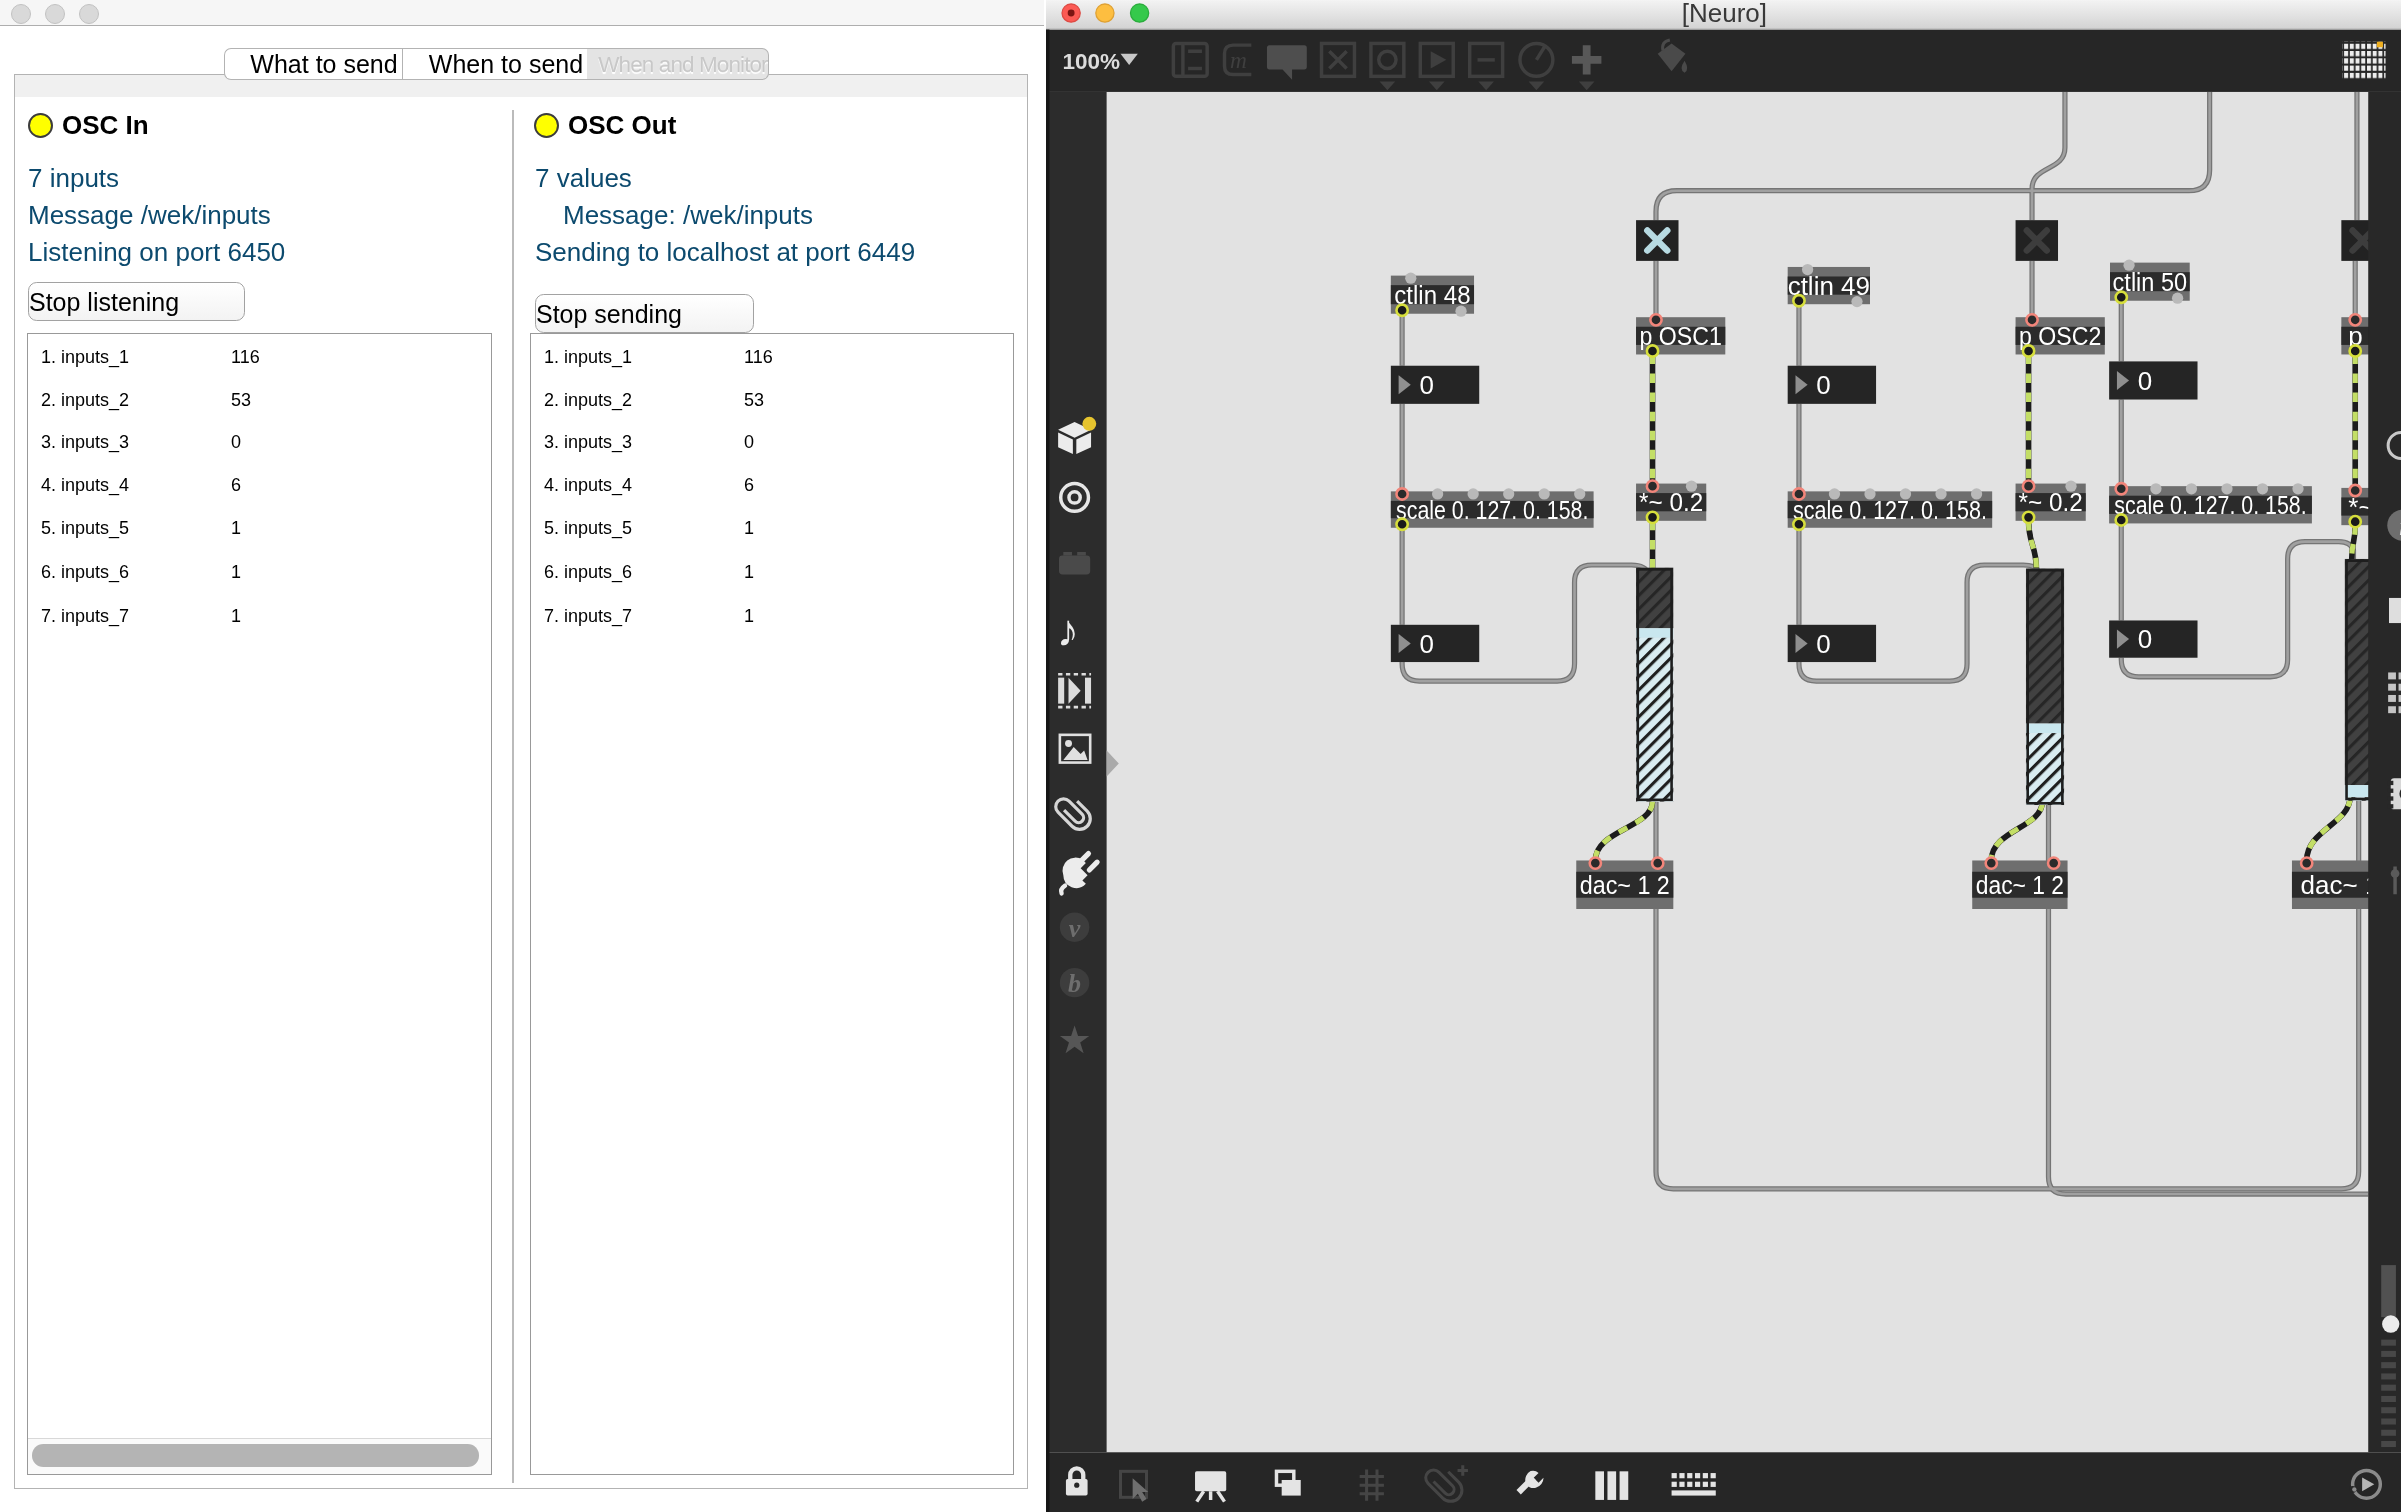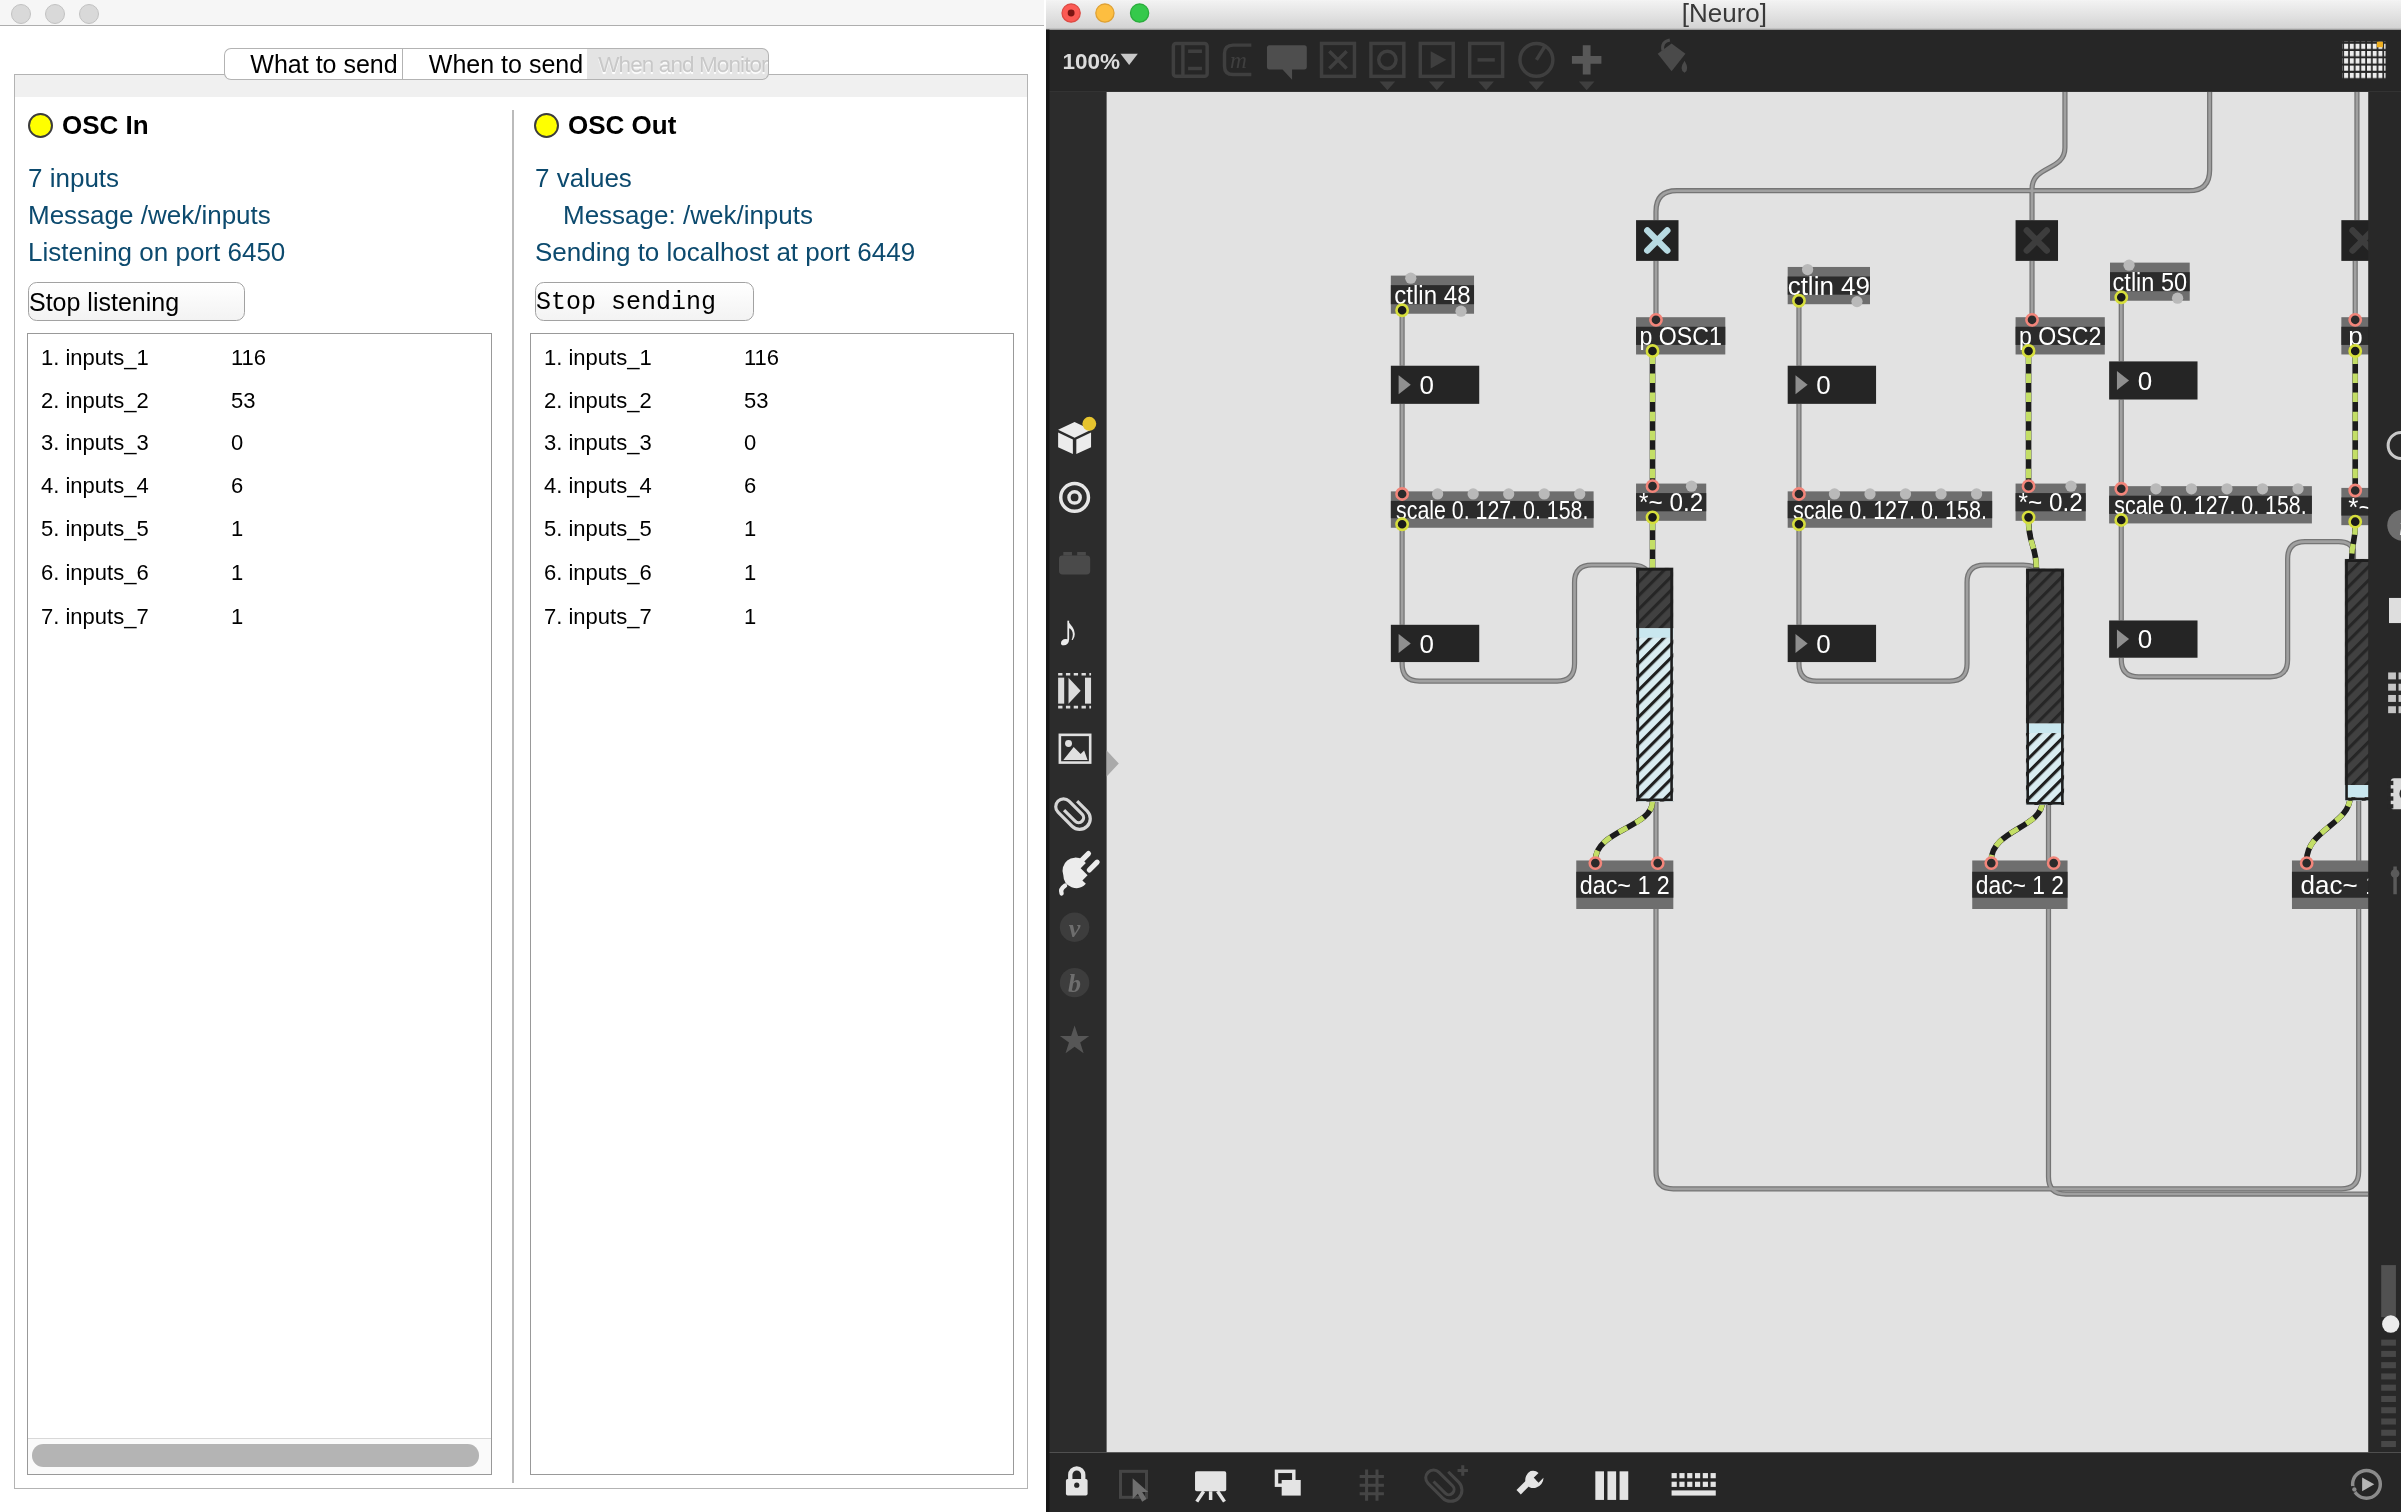--- a/index.html
+++ b/index.html
@@ -19,21 +19,21 @@
   #tab3{left:587px;width:170px;border-radius:0 7px 7px 0;border-left:none;background:#e4e4e4;
         color:#c8c8c8;text-shadow:0 1.7px 0.9px #ffffff;font-size:22.5px;letter-spacing:-0.9px;}
   #panel{left:14px;top:74px;width:1012px;height:1413px;border:1.7px solid #b3b3b3;background:#fff;}
   #panelstrip{left:0;top:0;width:1012px;height:21.7px;background:#f0f0f0;}
   #divider{left:512px;top:110px;width:1.7px;height:1373px;background:#bbbbbb;}
   .osccirc{width:21px;height:21px;border-radius:50%;background:#ffff00;border:2.6px solid #3c3c3c;top:113px;}
   .oschdr{top:110px;font-size:26px;font-weight:bold;color:#000;}
   .oline{font-size:26px;color:#0c4a6e;}
   .btn{height:37px;border:1.7px solid #a2a2a2;border-radius:8.7px;font-size:25px;
        background:linear-gradient(#ffffff,#f3f3f3);text-align:left;line-height:39px;}
-  .lbox{top:333px;height:1140px;border:1.7px solid #999;background:#fff;font-size:22px;}
+  .lbox{top:333px;height:1140px;border:1.7px solid #999;background:#fff;font-size:18px;}
   .row{position:absolute;left:0;width:100%;height:43px;line-height:43px;}
   .rn{position:absolute;left:13px;}
   .rv{position:absolute;}
 </style>
 </head>
 <body>
 <div class="abs" id="lwin">
   <div class="abs" id="ltitle"></div>
   <div class="abs tl" style="left:11.3px;"></div>
   <div class="abs tl" style="left:45px;"></div>
@@ -84,21 +84,21 @@
     <div style="position:absolute;left:0;bottom:0;width:100%;height:35px;border-top:1.7px solid #d8d8d8;background:#fafafa;">
       <div style="position:absolute;left:4.3px;top:5.2px;width:447px;height:22.5px;border-radius:11.3px;background:#b4b4b4;"></div>
     </div>
   </div>
 
   <div class="abs osccirc" style="left:534px;"></div>
   <div class="abs oschdr" style="left:568px;">OSC Out</div>
   <div class="abs oline" style="left:535px;top:163px;">7 values</div>
   <div class="abs oline" style="left:563px;top:200px;">Message: /wek/inputs</div>
   <div class="abs oline" style="left:535px;top:237px;">Sending to localhost at port 6449</div>
-  <div class="abs btn" style="left:535px;top:282px;width:217px;font-family:Liberation Mono, monospace;">Stop sending</div>
+  <div class="abs btn" style="left:535px;top:294px;width:217px;">Stop sending</div>
   <div class="abs lbox" style="left:530px;width:482px;">
     <div class="row" style="top:1.7px;">
         <span class="rn">1. inputs_1</span>
         <span class="rv" style="left:213px;">116</span>
       </div>
     <div class="row" style="top:45px;">
         <span class="rn">2. inputs_2</span>
         <span class="rv" style="left:213px;">53</span>
       </div>
     <div class="row" style="top:87px;">

